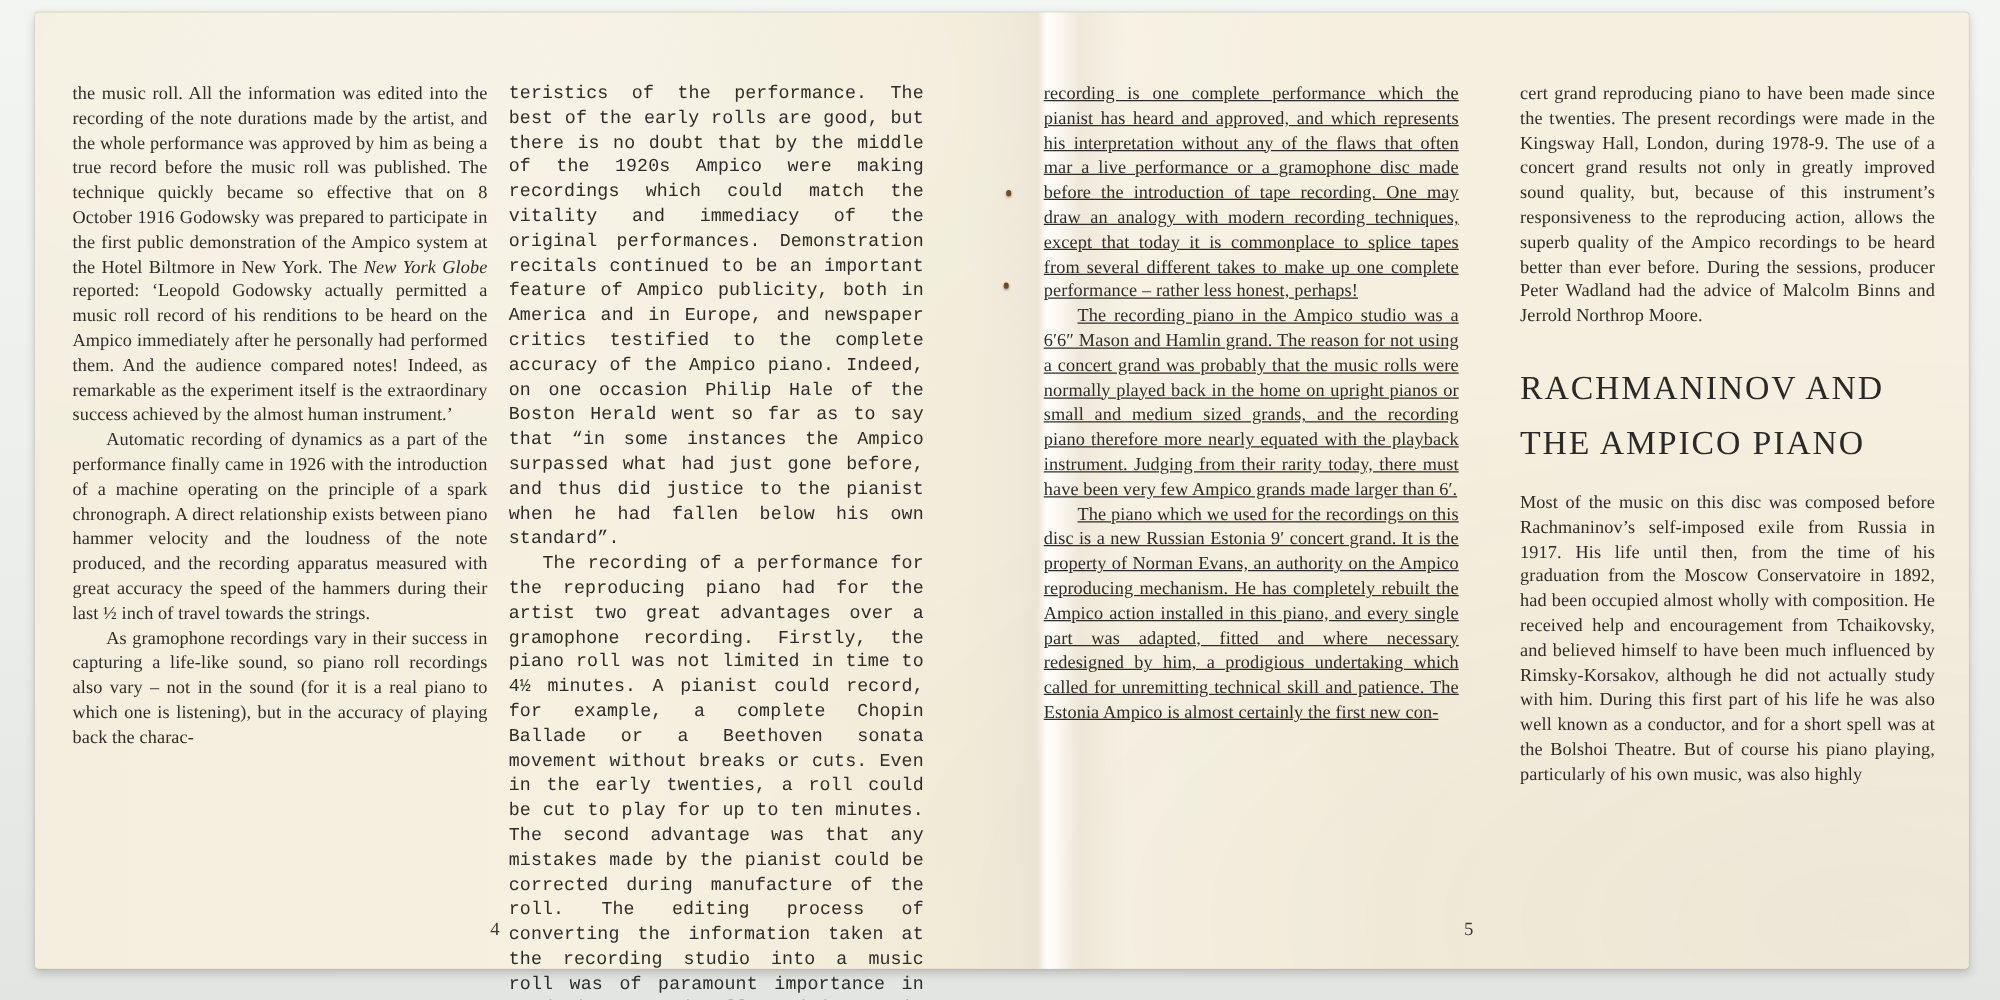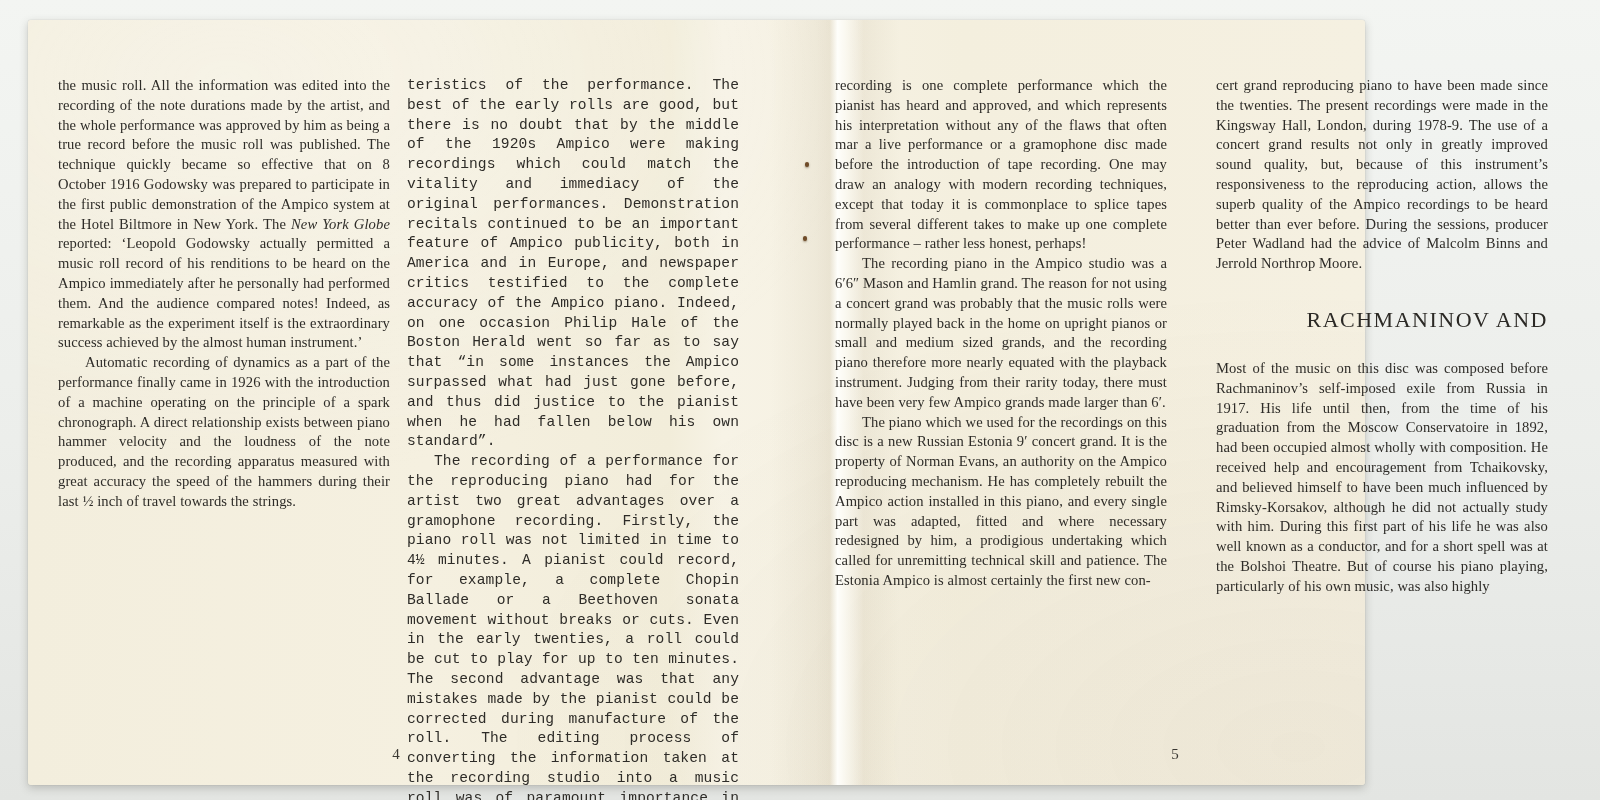--- a/index.html
+++ b/index.html
@@ -10,22 +10,22 @@
     overflow: hidden;
   }
   .scan-bed {
     position: relative;
     width: 1600px; height: 800px;
     background: linear-gradient(180deg, #f3f5f2 0%, #eceeeb 55%, #e3e5e2 100%);
     overflow: hidden;
   }
   .booklet {
     position: absolute;
-    left: 28px; top: 20px;
-    width: 1337px; height: 765px;
+    left: 28px; top: 10px;
+    width: 1547px; height: 765px;
     background: linear-gradient(90deg, #f3eedd 0%, #f5f0e0 30%, #f2edda 48%, #f7f3e6 52%, #f4efde 70%, #f5f0e1 100%);
     border-radius: 3px;
     box-shadow: 0 3px 8px rgba(60,60,50,0.25), 0 0 1px rgba(90,80,60,0.4);
   }
   .fold {
     position: absolute;
     left: 742px; top: 0;
     width: 130px; height: 765px;
     background: linear-gradient(90deg,
       rgba(140,120,85,0) 0%,
@@ -54,29 +54,29 @@
     color: #2e2c28;
     font-size: 14.6px;
     line-height: 19.8px;
     text-align: justify;
     letter-spacing: 0.1px;
   }
   .col p { margin: 0; }
   .col p.indent { text-indent: 27px; }
   .col-1 { left: 30px; }
   .col-2 { left: 379px; font-family: Liberation Mono, monospace; }
-  .col-3 { left: 807px; }
+  .col-3 { left: 807px; text-decoration: underline; }
   .col-4 { left: 1157px; margin-left: 31px; }
 
   .section-heading {
     margin: 24px 0 17px 0;
-    font-size: 22px;
+    font-size: 27px;
     line-height: 44px;
     letter-spacing: 1.5px;
-    text-align: right;
+    text-align: left;
     font-weight: normal;
     color: #2b2925;
   }
   .page-number {
     position: absolute;
     top: 726px;
     width: 60px;
     text-align: center;
     font-size: 15px;
     color: #3a3832;
@@ -100,39 +100,40 @@
 <body>
 
 <div class="scan-bed">
   <div class="booklet">
     <div class="paper-vignette"></div>
 
     <div>
       <div class="col col-1">
         <p><span>the music roll. All the information was edited into the recording of the note durations made by the artist, and the whole performance was approved by him as being a true record before the music roll was published. The technique quickly became so effective that on 8 October 1916 Godowsky was prepared to participate in the first public demonstration of the Ampico system at the Hotel Biltmore in New York. The </span><span class="ital">New York Globe</span><span> reported: ‘Leopold Godowsky actually permitted a music roll record of his renditions to be heard on the Ampico immediately after he personally had performed them. And the audience compared notes! Indeed, as remarkable as the experiment itself is the extraordinary success achieved by the almost human instrument.’</span></p>
         <p class="indent">Automatic recording of dynamics as a part of the performance finally came in 1926 with the introduction of a machine operating on the principle of a spark chronograph. A direct relationship exists between piano hammer velocity and the loudness of the note produced, and the recording apparatus measured with great accuracy the speed of the hammers during their last ½ inch of travel towards the strings.</p>
+        <p class="indent">As gramophone recordings vary in their success in capturing a life-like sound, so piano roll recordings also vary – not in the sound (for it is a real piano to which one is listening), but in the accuracy of playing back the charac-</p>
       </div>
       <div class="col col-2">
         <p>teristics of the performance. The best of the early rolls are good, but there is no doubt that by the middle of the 1920s Ampico were making recordings which could match the vitality and immediacy of the original performances. Demonstration recitals continued to be an important feature of Ampico publicity, both in America and in Europe, and newspaper critics testified to the complete accuracy of the Ampico piano. Indeed, on one occasion Philip Hale of the Boston Herald went so far as to say that “in some instances the Ampico surpassed what had just gone before, and thus did justice to the pianist when he had fallen below his own standard”.</p>
         <p class="indent">The recording of a performance for the reproducing piano had for the artist two great advantages over a gramophone recording. Firstly, the piano roll was not limited in time to 4½ minutes. A pianist could record, for example, a complete Chopin Ballade or a Beethoven sonata movement without breaks or cuts. Even in the early twenties, a roll could be cut to play for up to ten minutes. The second advantage was that any mistakes made by the pianist could be corrected during manufacture of the roll. The editing process of converting the information taken at the recording studio into a music roll was of paramount importance in producing a good roll, and it was in this field that Ampico was particularly successful. What we have with an Ampico</p>
       </div>
       <div class="page-number p4">4</div>
     </div>
 
     <div class="fold"></div>
     <div class="staple top"></div>
     <div class="staple bottom"></div>
 
     <div>
       <div class="col col-3">
         <p>recording is one complete performance which the pianist has heard and approved, and which represents his interpretation without any of the flaws that often mar a live performance or a gramophone disc made before the introduction of tape recording. One may draw an analogy with modern recording techniques, except that today it is commonplace to splice tapes from several different takes to make up one complete performance – rather less honest, perhaps!</p>
         <p class="indent">The recording piano in the Ampico studio was a 6′6″ Mason and Hamlin grand. The reason for not using a concert grand was probably that the music rolls were normally played back in the home on upright pianos or small and medium sized grands, and the recording piano therefore more nearly equated with the playback instrument. Judging from their rarity today, there must have been very few Ampico grands made larger than 6′.</p>
         <p class="indent">The piano which we used for the recordings on this disc is a new Russian Estonia 9′ concert grand. It is the property of Norman Evans, an authority on the Ampico reproducing mechanism. He has completely rebuilt the Ampico action installed in this piano, and every single part was adapted, fitted and where necessary redesigned by him, a prodigious undertaking which called for unremitting technical skill and patience. The Estonia Ampico is almost certainly the first new con-</p>
       </div>
       <div class="col col-4">
         <p>cert grand reproducing piano to have been made since the twenties. The present recordings were made in the Kingsway Hall, London, during 1978-9. The use of a concert grand results not only in greatly improved sound quality, but, because of this instrument’s responsiveness to the reproducing action, allows the superb quality of the Ampico recordings to be heard better than ever before. During the sessions, producer Peter Wadland had the advice of Malcolm Binns and Jerrold Northrop Moore.</p>
-        <h2 class="section-heading"><span>RACHMANINOV AND</span><br></h2>
+        <h2 class="section-heading"><span>RACHMANINOV AND</span><br><span>THE AMPICO PIANO</span></h2>
         <p>Most of the music on this disc was composed before Rachmaninov’s self-imposed exile from Russia in 1917. His life until then, from the time of his graduation from the Moscow Conservatoire in 1892, had been occupied almost wholly with composition. He received help and encouragement from Tchaikovsky, and believed himself to have been much influenced by Rimsky-Korsakov, although he did not actually study with him. During this first part of his life he was also well known as a conductor, and for a short spell was at the Bolshoi Theatre. But of course his piano playing, particularly of his own music, was also highly</p>
       </div>
       <div class="page-number p5">5</div>
     </div>
   </div>
 </div>
 
 </body></html>

